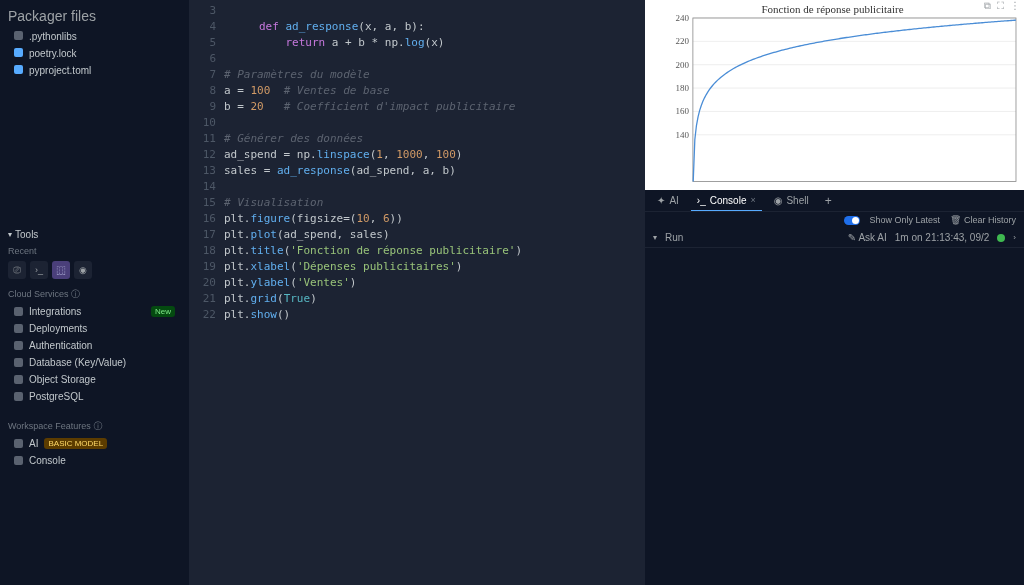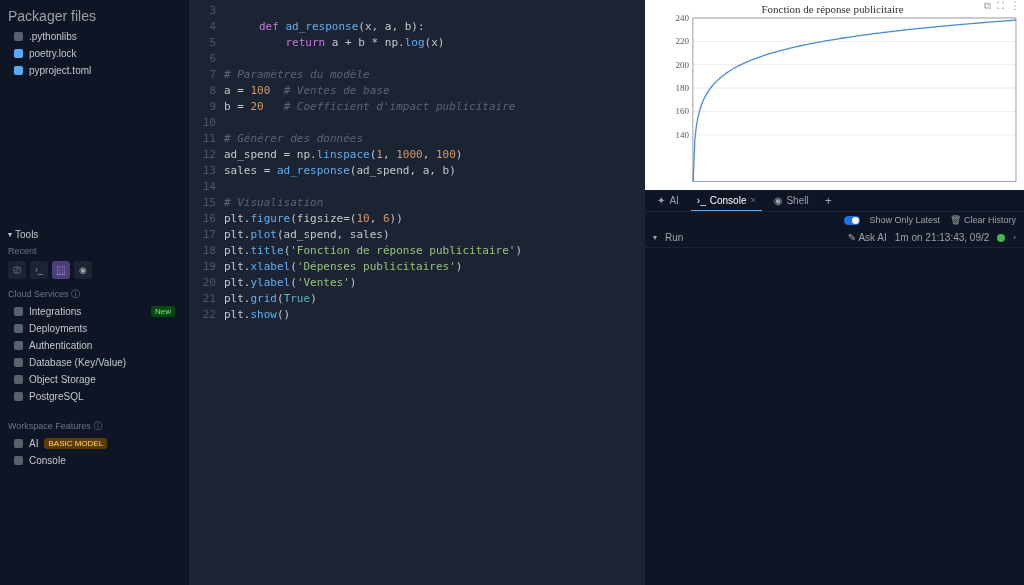--- a/index.html
+++ b/index.html
@@ -1,19 +1,19 @@
 <!DOCTYPE html>
 <html><head>
   <meta charset="utf-8">
   <style>
     * { margin: 0; padding: 0; box-sizing: border-box; }
     body { font-family: -apple-system, BlinkMacSystemFont, "Segoe UI", sans-serif; font-size: 11px; background: #0e1525; color: #c2c8cc; width: 1024px; height: 585px; overflow: hidden; display: flex; }
     .sidebar { width: 190px; background: #0e1525; border-right: 1px solid #1c2333; display: flex; flex-direction: column; padding: 4px 0; }
     .sb-header { font-size: 14px; color: #9da2a6; padding: 4px 8px; display: flex; align-items: center; gap: 3px; }
-    .sb-item { display: flex; align-items: center; gap: 6px; padding: 3px 8px 3px 14px; font-size: 10px; color: #c2c8cc; cursor: pointer; }
+    .sb-item { display: flex; align-items: flex-start; gap: 6px; padding: 3px 8px 3px 14px; font-size: 10px; color: #c2c8cc; cursor: pointer; }
     .file-ico { width: 9px; height: 9px; background: #57abff; border-radius: 2px; }
     .file-ico.gray { background: #5a6270; }
     .tools-title { display: flex; align-items: center; gap: 3px; padding: 4px 8px; margin-top: 6px; font-size: 10px; color: #c2c8cc; }
     .tools-sub { font-size: 9px; color: #6e7681; padding: 2px 8px; }
     .iconrow { display: flex; gap: 4px; padding: 3px 8px; }
     .ibox { width: 18px; height: 18px; background: #1c2333; border-radius: 3px; display: flex; align-items: center; justify-content: center; font-size: 9px; color: #9da2a6; cursor: pointer; }
     .ibox.active { background: #4a3f7a; color: #d9e0ff; }
     .svc { display: flex; align-items: center; justify-content: space-between; padding: 3px 14px 3px 14px; font-size: 10px; color: #c2c8cc; cursor: pointer; }
     .svc .l { display: flex; align-items: center; gap: 6px; }
     .svcico { width: 9px; height: 9px; background: #5a6270; border-radius: 2px; }

